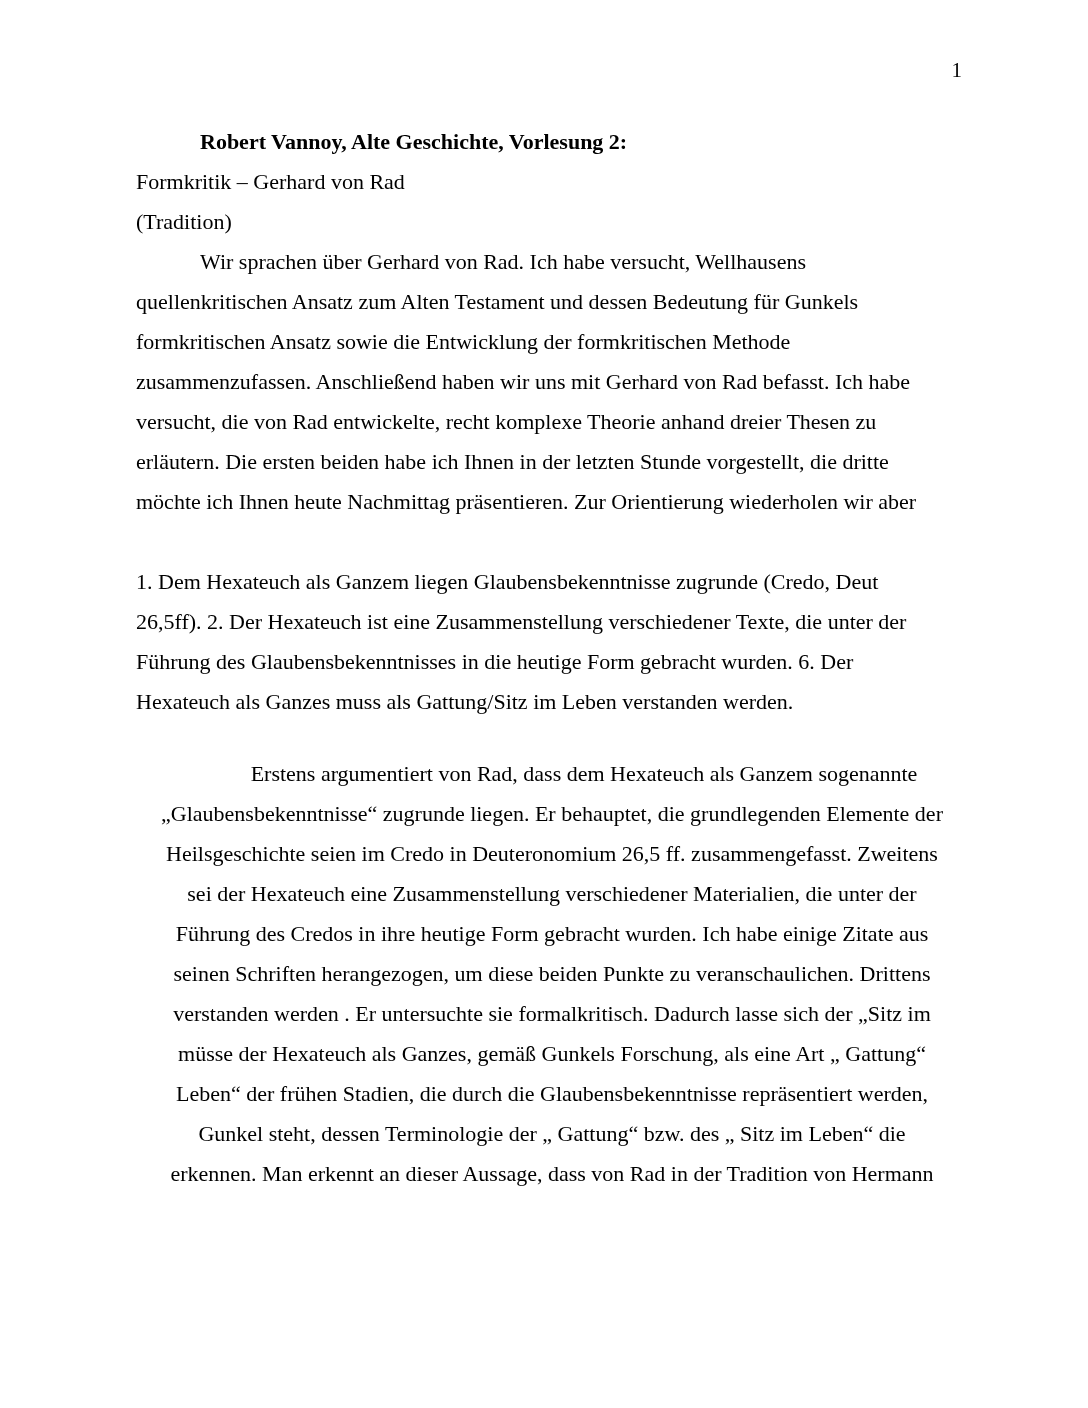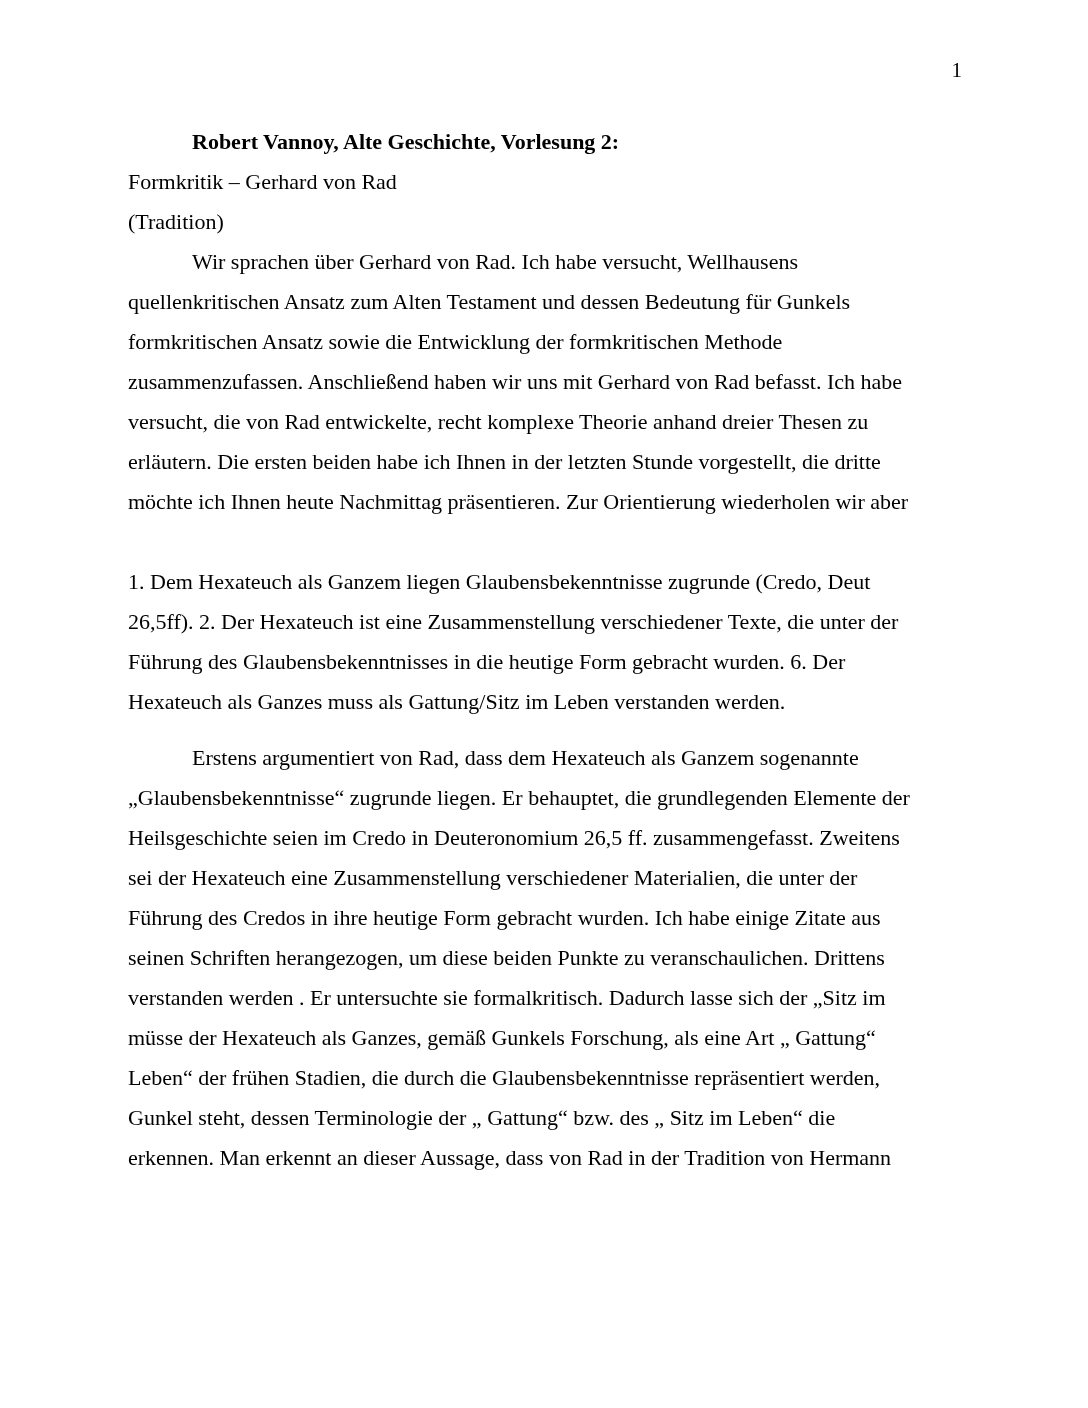--- a/index.html
+++ b/index.html
@@ -16,34 +16,34 @@
     position: absolute;
     top: 57px;
     left: 128px;
     right: 126px;
     text-align: right;
     font-size: 21px;
     line-height: 26px;
   }
   .content {
     position: absolute;
-    left: 128px;
+    left: 136px;
     top: 122px;
     width: 832px;
   }
   .line {
     font-size: 22px;
     line-height: 40px;
     white-space: nowrap;
   }
   .indent { padding-left: 64px; }
   .bold { font-weight: bold; }
   .it { }
   .spacer { height: 40px; }
-  .para3 { margin-top: 16px; }
+  .para3 { margin-top: 32px; text-align: center; }
 </style>
 </head>
 <body>
 
 <div class="page">
   <div class="pagenum">1</div>
 
   <div class="content">
     <div class="line indent bold">Robert Vannoy, Alte Geschichte, Vorlesung 2:</div>
     <div class="line">Formkritik – Gerhard von Rad</div>

